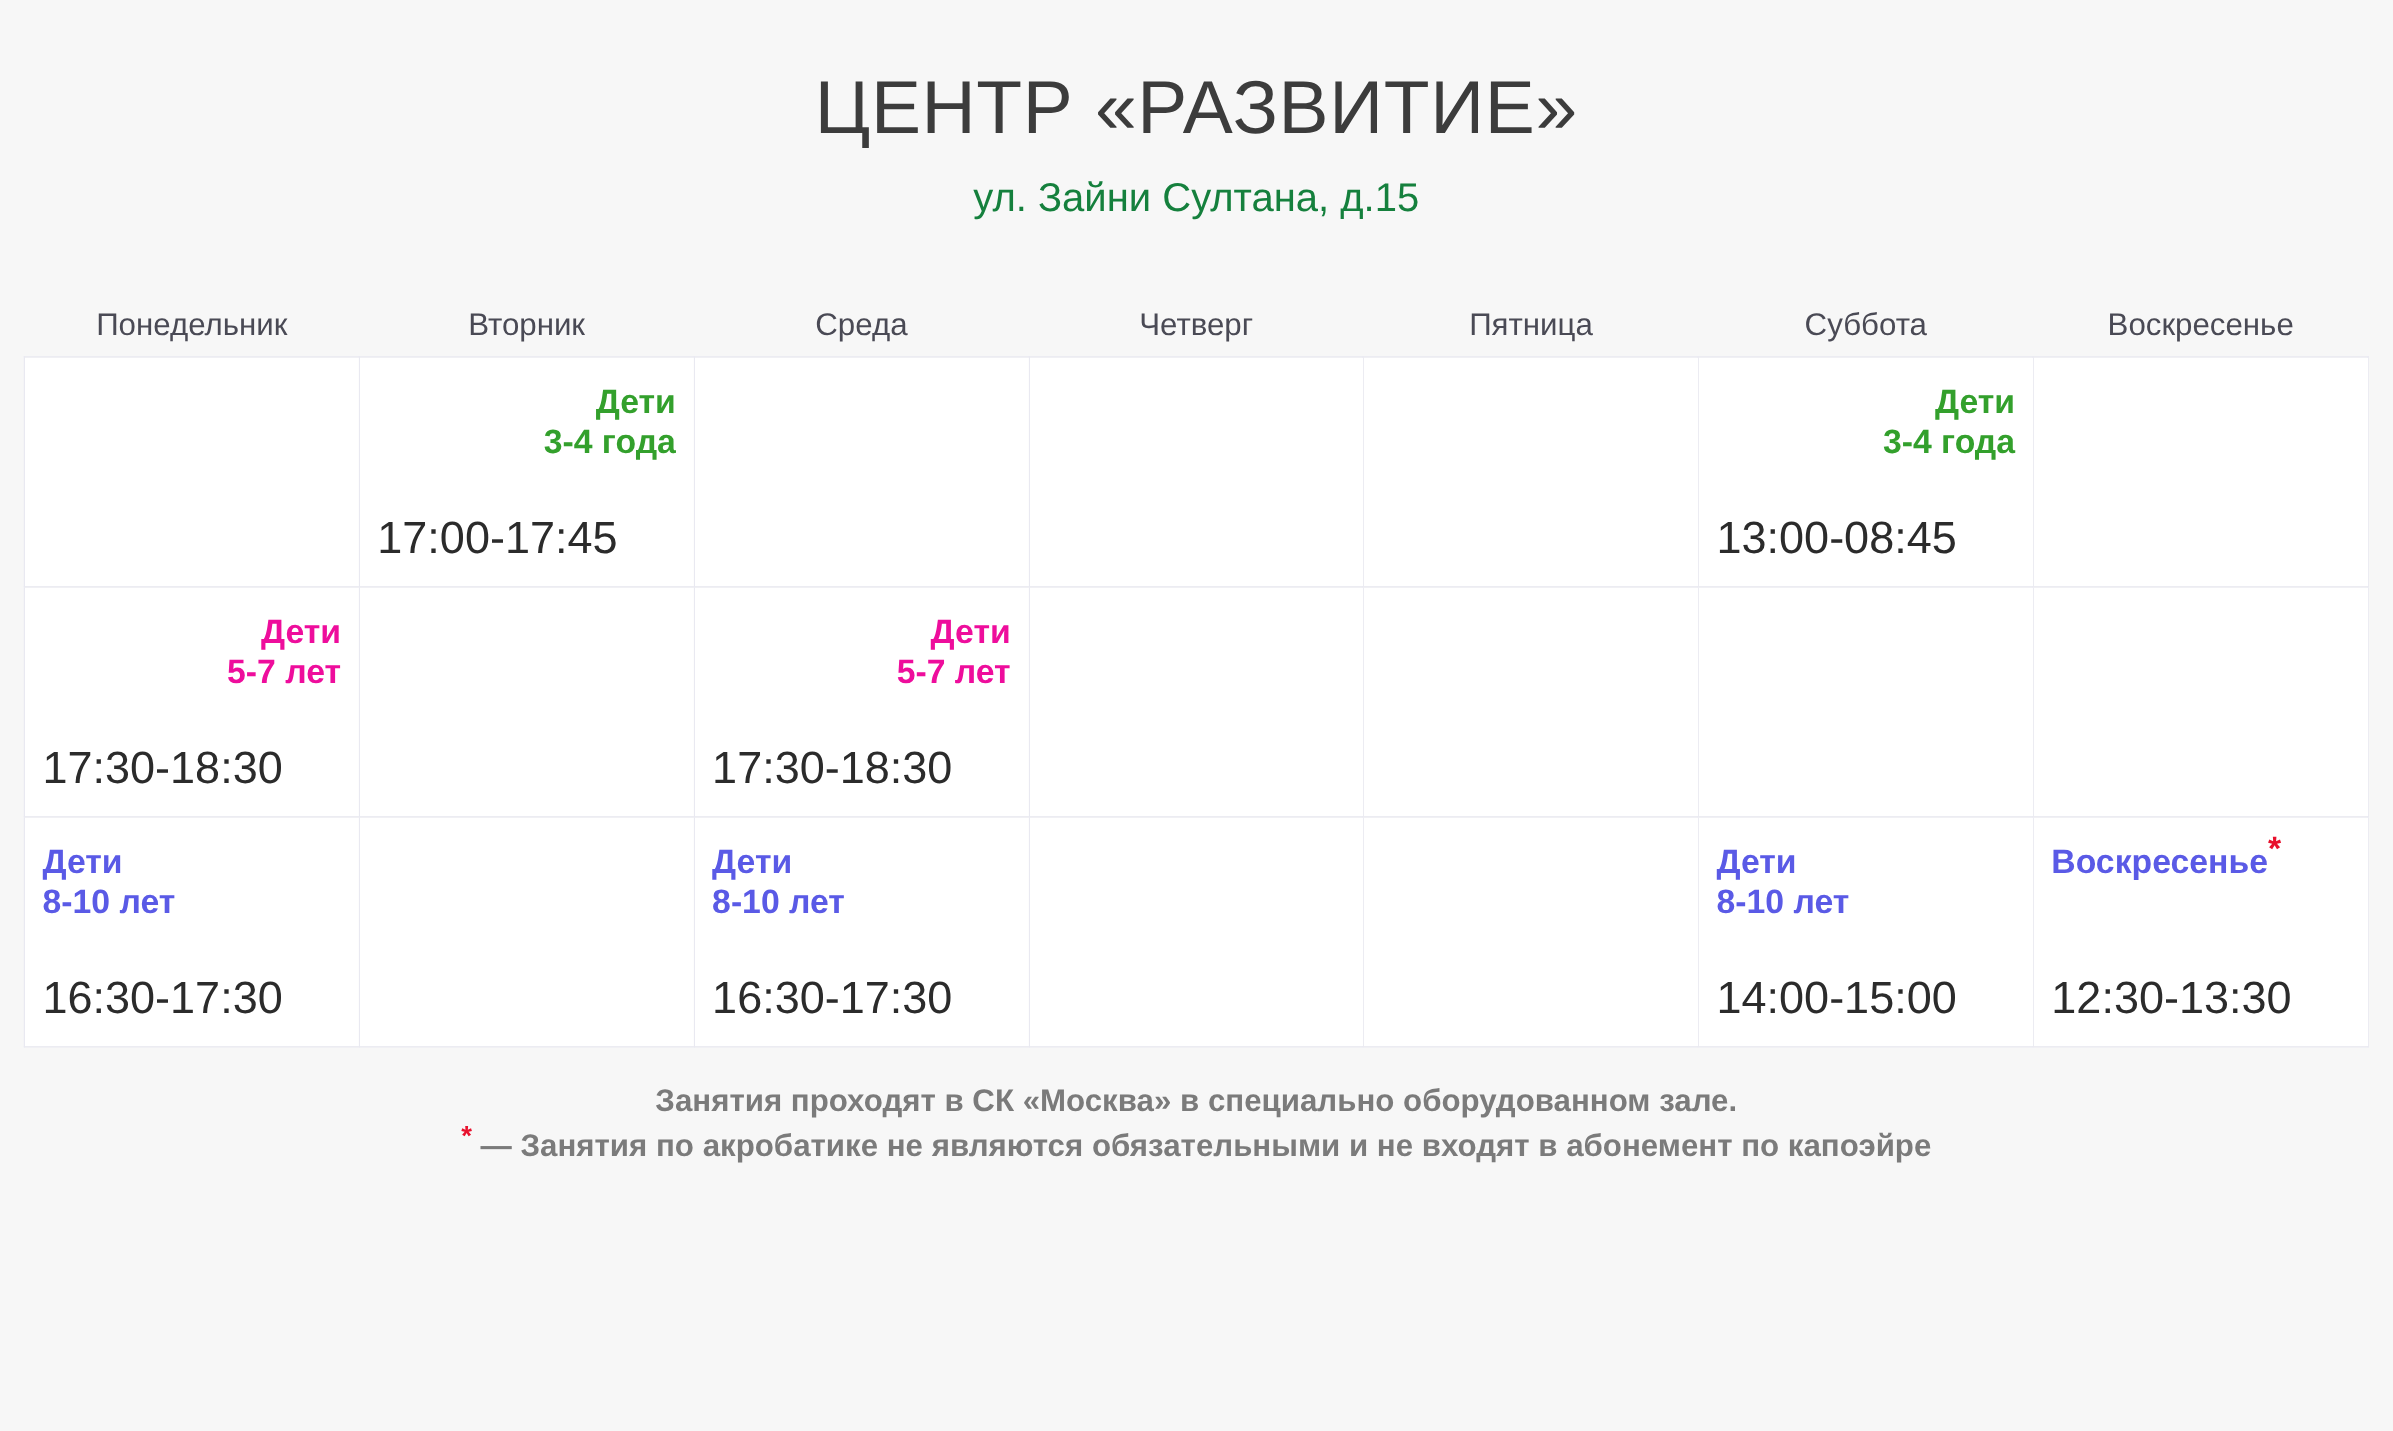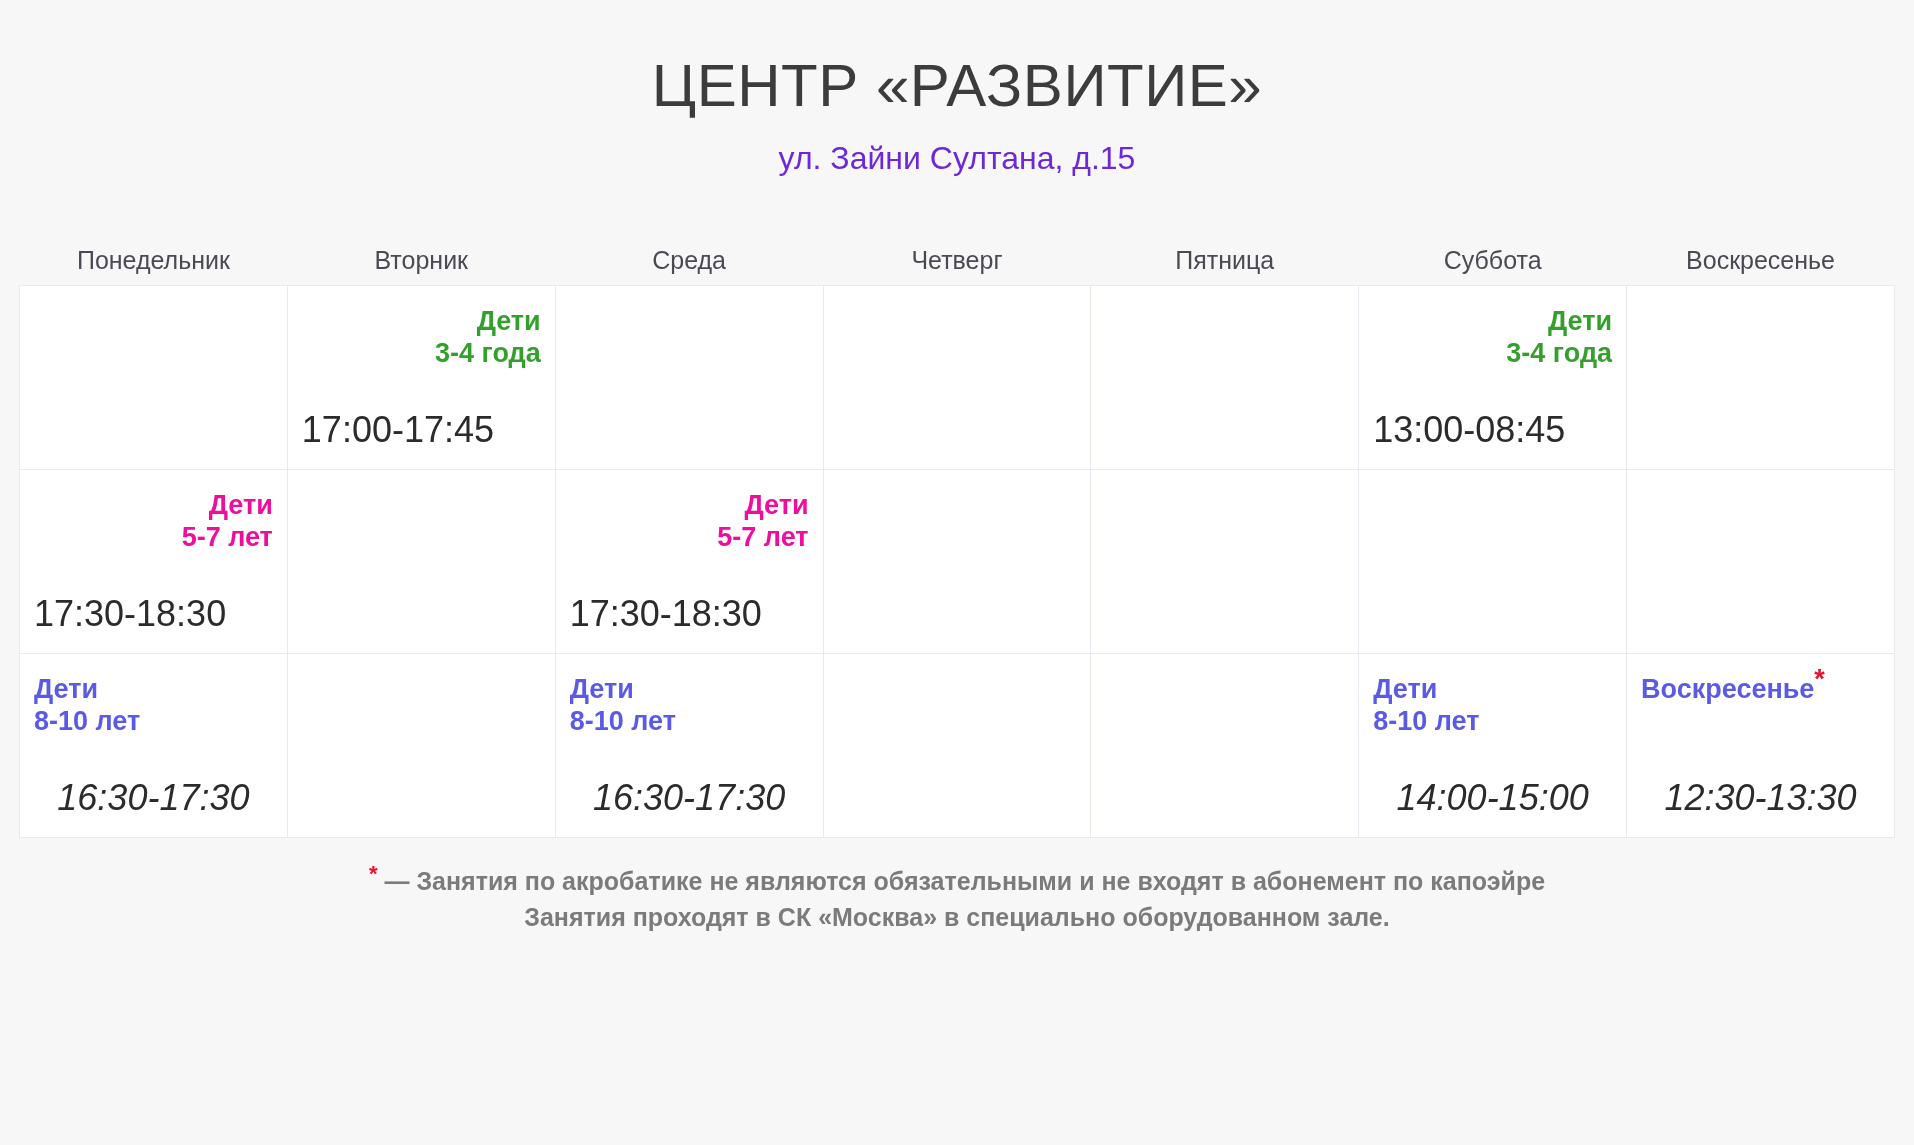--- a/index.html
+++ b/index.html
@@ -31,21 +31,21 @@
     font-size: 60px;
     font-weight: 400;
     letter-spacing: 0.5px;
     color: #3c3c3c;
     line-height: 1.05;
     margin: 2px;
   }
   .subtitle {
     font-size: 32px;
     font-weight: 400;
-    color: #6d28d9;
+    color: #15803d;
     margin: 24px 0 0 0;
     line-height: 1.1;
   }
 
   
   .table-wrap {
     margin: 0 auto;
     width: 1876px;
     padding-top: 70px;
   }
@@ -94,21 +94,21 @@
     font-weight: 400;
     color: #2b2b2b;
     line-height: 1.1;
     padding-bottom: 4px;
   }
 
   
   .align-right .cell-label { text-align: right; }
   .align-right .cell-time  { text-align: left; }
   .align-left  .cell-label { text-align: left; }
-  .align-left  .cell-time  { text-align: center; font-style: italic; }
+  .align-left  .cell-time  { text-align: left; }
 
   
   .grp-green  .cell-label { color: #33a02c; }
   .grp-pink   .cell-label { color: #ee0d9c; }
   .grp-blue   .cell-label { color: #5a5ae6; }
 
   .star {
     color: #e8112d;
     font-size: 27px;
     font-weight: bold;
@@ -295,17 +295,17 @@
                 <div class="cell-label"><span>Воскресенье</span><span class="star">*</span></div>
                 <div class="cell-time">12:30-13:30</div>
               </div>
             </td>
           </tr>
         </tbody>
     </table>
   </div>
 
   <div class="footnote">
+    <span class="fn-line">Занятия проходят в СК «Москва» в специально оборудованном зале.</span>
     <span class="fn-line"><span class="fn-star">*</span><span> — Занятия по акробатике не являются обязательными и не входят в абонемент по капоэйре</span></span>
-    <span class="fn-line">Занятия проходят в СК «Москва» в специально оборудованном зале.</span>
   </div>
 
 </div>
 
 </body></html>

